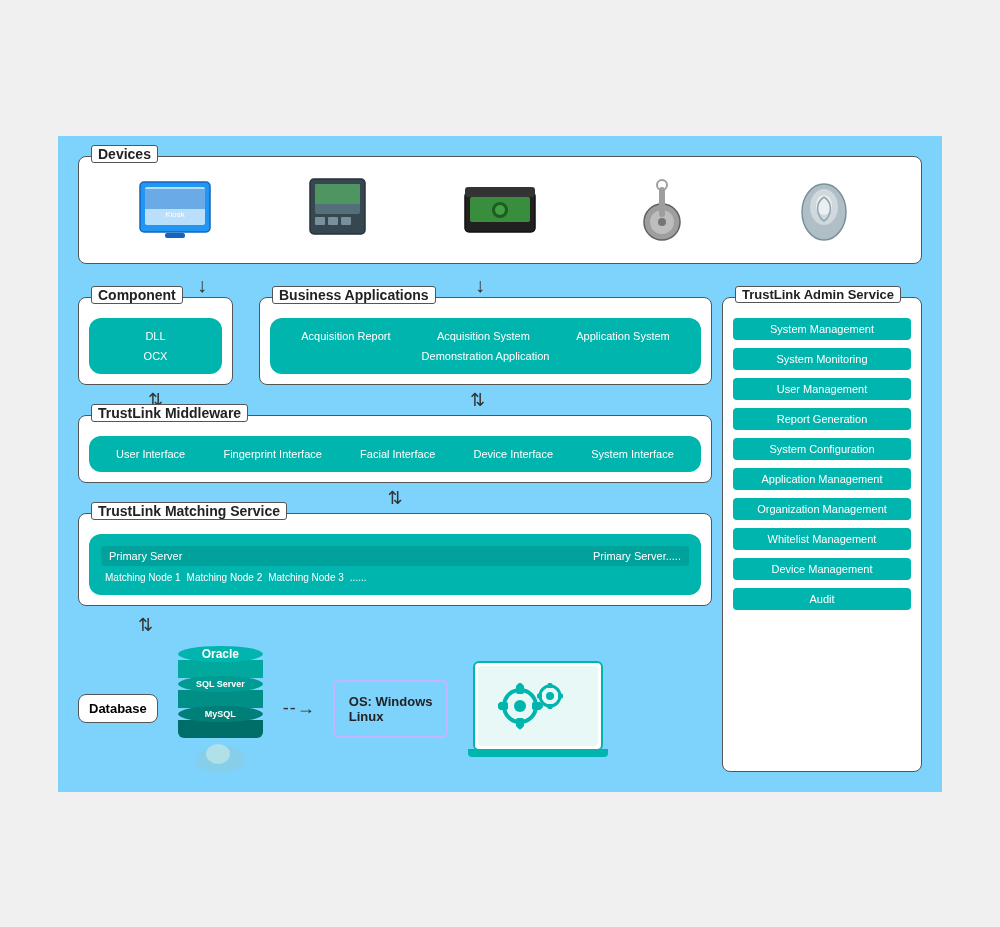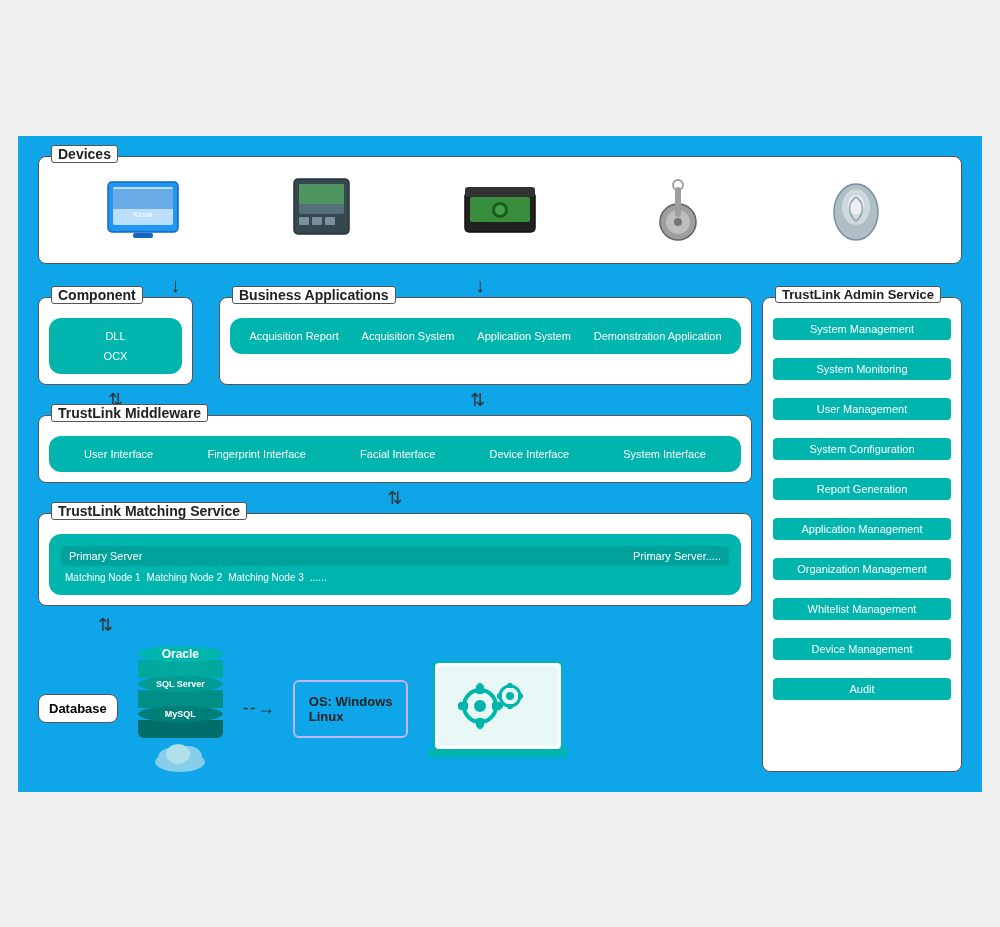--- a/index.html
+++ b/index.html
@@ -6,22 +6,22 @@
     body {
       background: #f0f0f0;
       font-family: Arial, sans-serif;
       display: flex;
       justify-content: center;
       align-items: center;
       min-height: 927px;
       width: 1000px;
     }
     .main-container {
-      background: #0ea5e9;
-      width: 964px;
+      background: #7dd3fc;
+      width: 884px;
       padding: 20px;
       position: relative;
     }
 
     
     .devices-section {
       border: 1.5px solid #555;
       border-radius: 8px;
       padding: 10px 15px;
       margin-bottom: 10px;
@@ -109,21 +109,21 @@
       background: white;
       height: 100%;
     }
     .admin-section .section-label {
       font-size: 13px;
     }
     .admin-items {
       margin-top: 10px;
       display: flex;
       flex-direction: column;
-      gap: 18px;
+      gap: 8px;
     }
     .admin-item {
       background: #00b5ad;
       color: white;
       font-size: 11px;
       text-align: center;
       padding: 5px 8px;
       border-radius: 4px;
     }
 
@@ -439,22 +439,22 @@
 
     <div class="content-right">
       <div class="admin-section">
         <div class="section-label">
           <span>TrustLink Admin Service</span>
         </div>
         <div class="admin-items">
           <div class="admin-item">System Management</div>
           <div class="admin-item">System Monitoring</div>
           <div class="admin-item">User Management</div>
+          <div class="admin-item">Report Generation</div>
           <div class="admin-item">System Configuration</div>
-          <div class="admin-item">Report Generation</div>
           <div class="admin-item">Application Management</div>
           <div class="admin-item">Organization Management</div>
           <div class="admin-item">Whitelist Management</div>
           <div class="admin-item">Device Management</div>
           <div class="admin-item">Audit</div>
         </div>
       </div>
     </div>
 
   </div>

